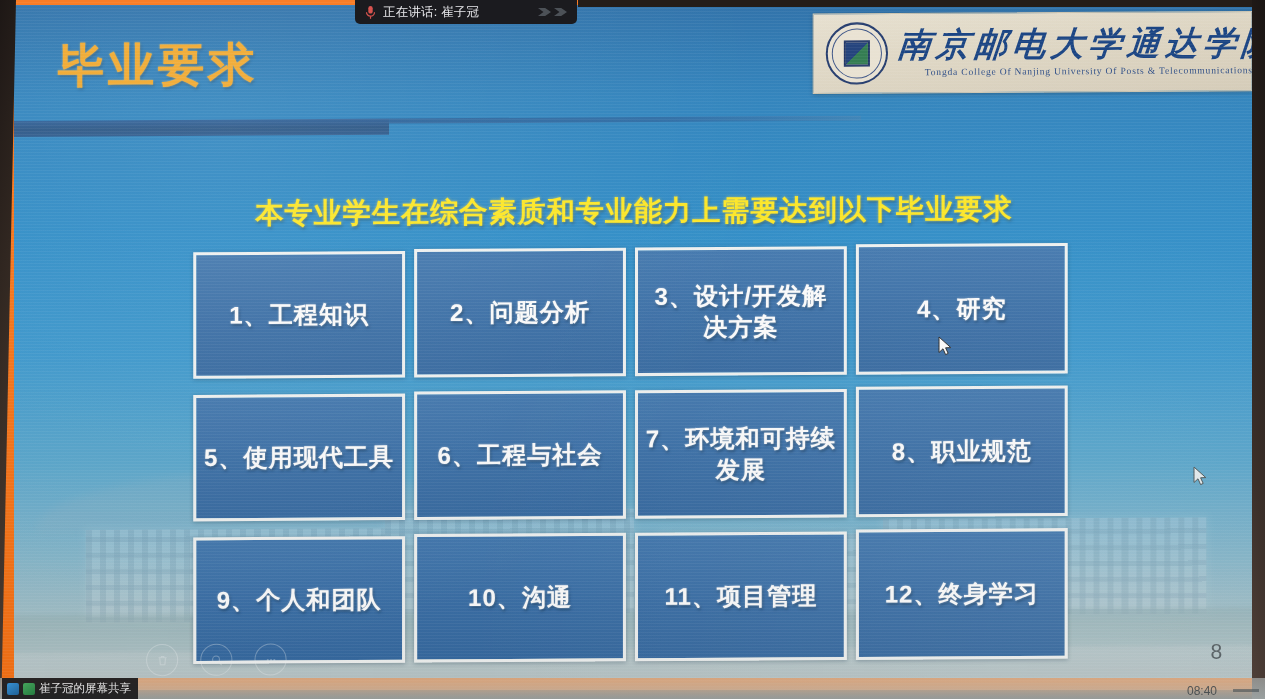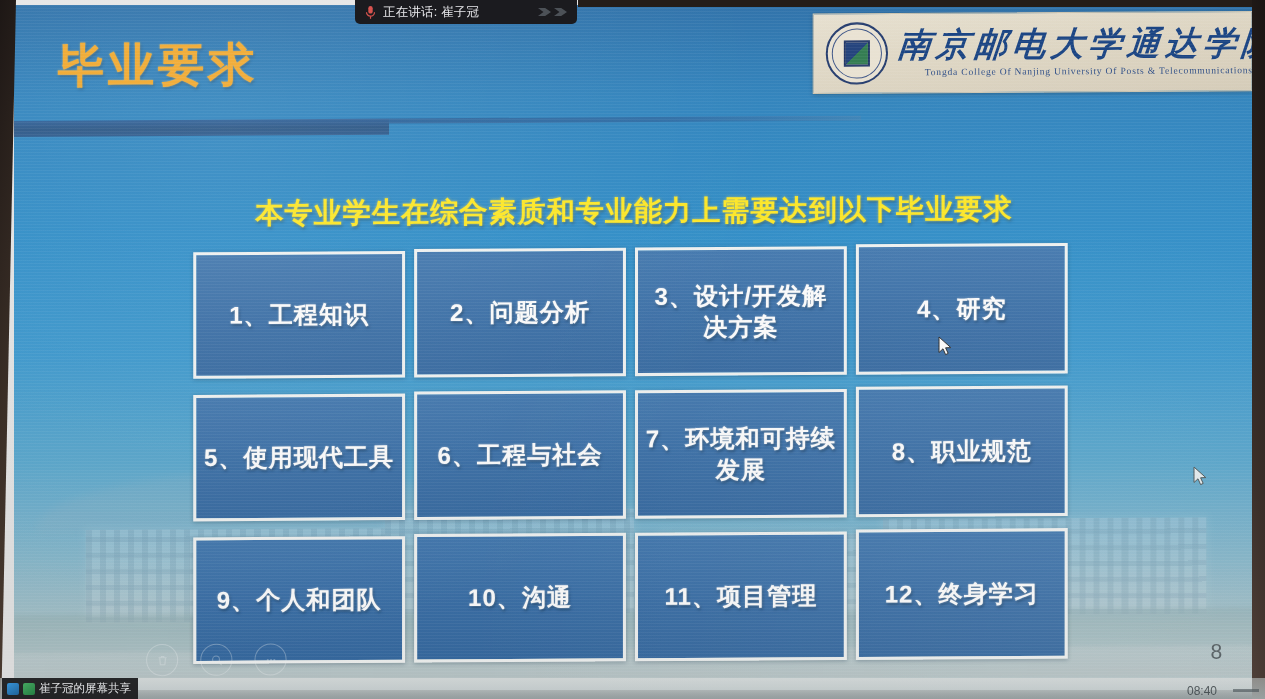--- a/index.html
+++ b/index.html
@@ -12,21 +12,21 @@
     height: 699px;
     overflow: hidden;
     font-family: "Liberation Sans", "DejaVu Sans", sans-serif;
   }
 
   #screen {
     position: relative;
     width: 1265px;
     height: 699px;
     overflow: hidden;
-    background: #e5e5e5;
+    background: #f97316;
   }
 
   
   .bezel-left {
     position: absolute;
     left: 0; top: 0;
     width: 16px; height: 699px;
     background: linear-gradient(100deg, #1d1715 0%, #3a2e26 60%, #4a3a30 100%);
     z-index: 60;
     transform: skewX(-1.2deg);

